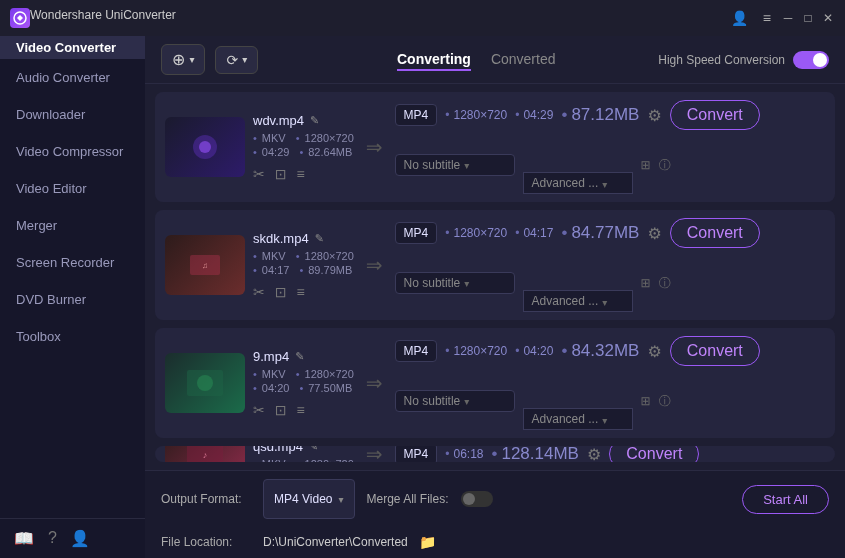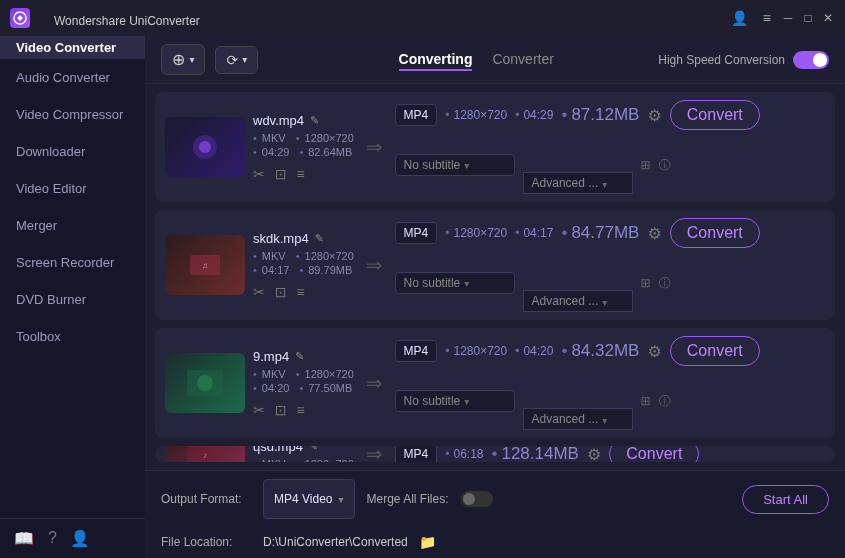--- a/index.html
+++ b/index.html
@@ -18,22 +18,22 @@
       background: #1e1e2e;
       height: 36px;
       display: flex;
       align-items: center;
       justify-content: space-between;
       padding: 0 10px;
       flex-shrink: 0;
     }
     .titlebar-left {
       display: flex;
-      align-items: flex-end;
-      gap: 24px;
+      align-items: flex-start;
+      gap: 0;
     }
     .titlebar-logo {
       width: 20px;
       height: 20px;
       background: linear-gradient(135deg, #7c3aed, #a855f7);
       border-radius: 4px;
       display: flex;
       align-items: center;
       justify-content: center;
     }
@@ -502,22 +502,22 @@
     <span class="titlebar-btn">□</span>
     <span class="titlebar-btn">✕</span>
   </div>
 </div>
 
 <div class="app-body">
 
   <div class="sidebar">
     <div class="sidebar-active">Video Converter</div>
     <div class="sidebar-item">Audio Converter</div>
+    <div class="sidebar-item">Downloader</div>
     <div class="sidebar-item">Video Compressor</div>
-    <div class="sidebar-item">Downloader</div>
     <div class="sidebar-item">Video Editor</div>
     <div class="sidebar-item">Merger</div>
     <div class="sidebar-item">Screen Recorder</div>
     <div class="sidebar-item">DVD Burner</div>
     <div class="sidebar-item">Toolbox</div>
     <div class="sidebar-bottom">
       <span class="sidebar-bottom-icon">📖</span>
       <span class="sidebar-bottom-icon">?</span>
       <span class="sidebar-bottom-icon">👤</span>
     </div>
@@ -531,21 +531,21 @@
           <span>⊕</span>
           <span style="font-size:10px;">▾</span>
         </button>
         <button class="header-refresh-btn">
           <span>⟳</span>
           <span style="font-size:10px;">▾</span>
         </button>
       </div>
       <div class="header-tabs">
         <span class="tab active">Converting</span>
-        <span class="tab">Converter</span>
+        <span class="tab">Converted</span>
       </div>
       <div class="header-right">
         <span class="high-speed-label">High Speed Conversion</span>
         <div class="toggle"></div>
       </div>
     </div>
 
     <div class="file-list">
 
       <div class="file-item">

